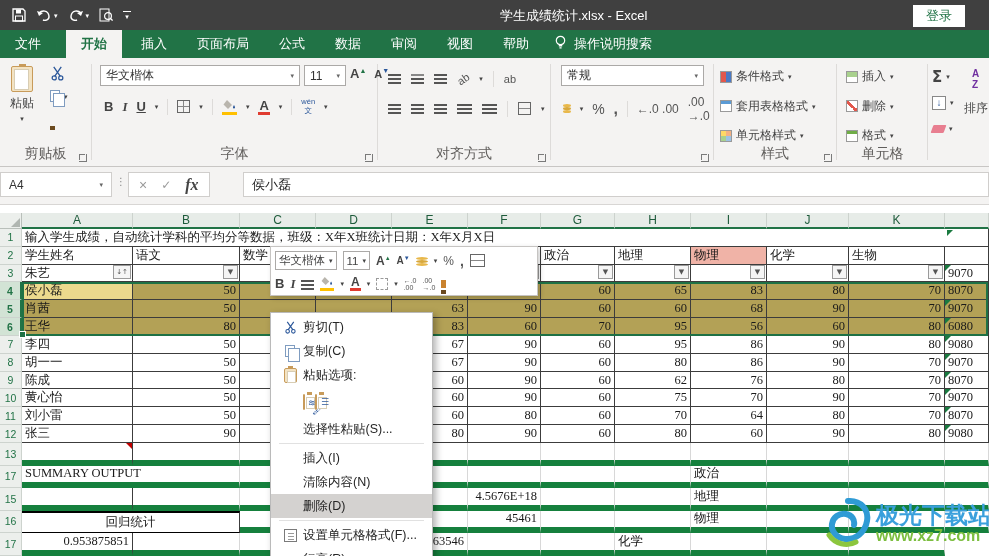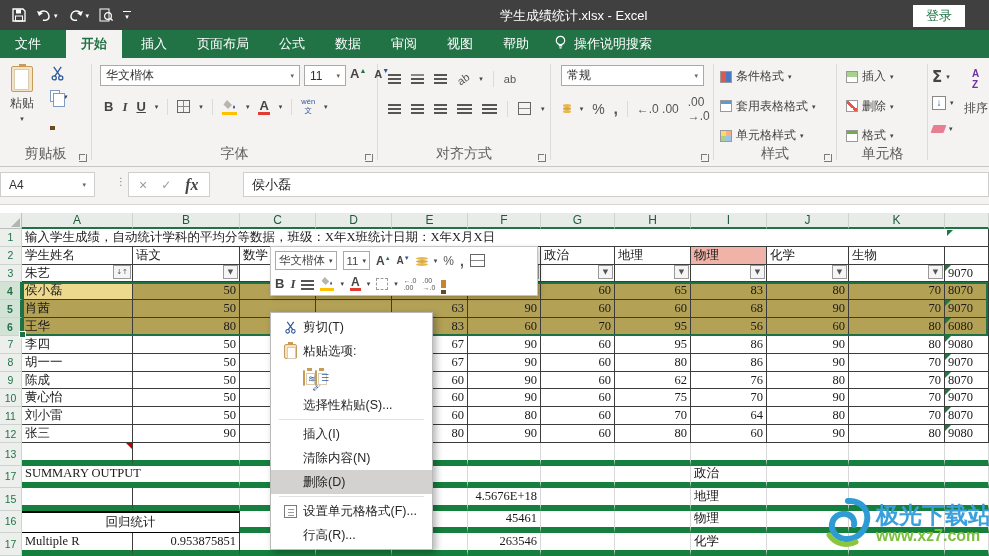--- a/index.html
+++ b/index.html
@@ -46,21 +46,21 @@
   .clip::after { content:''; position:absolute; left:2px; top:2px; width:7px; height:10px; background:#fff; border:1px solid #d8cdb4; }
   .clip.big { width:22px; height:26px; }
   .clip.big::before { left:7px; width:7px; }
   .clip.big::after { width:13px; height:19px; }
   .copyic { width:10px; height:12px; border:1px solid #7f9cc0; background:#fff; position:relative; }
   .copyic::after { content:''; position:absolute; left:2px; top:2px; width:10px; height:12px; border:1px solid #7f9cc0; background:#fff; }
   .brushic { width:5px; height:10px; background:#c9822e; position:relative; }
   .brushic::after { content:''; position:absolute; top:10px; left:0; width:5px; height:4px; background:#6b4a1f; }
   
   #fbar { left:0; top:167px; width:989px; height:38px; background:#f4f3f2; border-bottom:1px solid #d8d6d4; }
-  #namebox { left:0; top:5px; width:95px; height:25px; background:#fff; border:1px solid #d0cecc; display:flex; align-items:center; padding:0 8px; font-size:12px; color:#333; }
+  #namebox { left:0; top:5px; width:112px; height:25px; background:#fff; border:1px solid #d0cecc; display:flex; align-items:center; padding:0 8px; font-size:12px; color:#333; }
   #fxfield { left:243px; top:5px; right:0; height:25px; background:#fff; border:1px solid #d0cecc; display:flex; align-items:center; padding:0 8px; font-size:13px;
     font-family:"Liberation Serif","DejaVu Serif",serif; color:#222; }
   .fbtns { left:128px; top:5px; height:25px; display:flex; align-items:center; gap:14px; padding:0 10px; background:#fff; border:1px solid #d0cecc; color:#9a9a9a; }
   .fx { font-style:italic; font-family:"Liberation Serif",serif; color:#444; font-weight:bold; }
   .dots { left:116px; top:9px; color:#8a8a8a; font-size:10px; letter-spacing:0; }
   
   #sheet { left:0; top:213px; width:989px; height:343px; background:#fff; }
   #grid { display:grid; position:relative; }
   .c { position:relative; display:flex; align-items:center; padding:0 3px; overflow:hidden;
     font-family:"Liberation Serif","DejaVu Serif",serif; font-size:12.5px; color:#1a1a1a; background:#fff; }
@@ -579,21 +579,20 @@
       <div class="c lite"></div>
       <div class="c lite"></div>
       <div class="c lite num">45461</div>
       <div class="c lite"></div>
       <div class="c lite"></div>
       <div class="c lite">物理</div>
       <div class="c lite"></div>
       <div class="c lite"></div>
       <div class="c lite"></div>
       <div class="rowh">17</div>
-      <div class="c lite" style="border-right-color: rgb(60, 60, 60);">Multiple R</div>
       <div class="c lite num" style="border-right-color: rgb(60, 60, 60);">0.953875851</div>
       <div class="c lite"></div>
       <div class="c lite"></div>
       <div class="c lite"></div>
       <div class="c lite num">263546</div>
       <div class="c lite"></div>
       <div class="c lite"></div>
       <div class="c lite">化学</div>
       <div class="c lite"></div>
       <div class="c lite"></div>
@@ -647,20 +646,26 @@
         <svg width="13" height="13" viewBox="0 0 16 16">
           <path d="M4 1 L11 11 M12 1 L5 11" stroke="#2b579a" stroke-width="1.4" fill="none"></path>
           <circle cx="4.5" cy="12.7" r="2.2" fill="none" stroke="#2b579a" stroke-width="1.3"></circle>
           <circle cx="11.5" cy="12.7" r="2.2" fill="none" stroke="#2b579a" stroke-width="1.3"></circle>
         </svg>
       </span>
     <span>剪切(T)</span>
   </div>
   <div class="mi">
     <span class="ic">
+        <span class="copyic"></span>
+      </span>
+    <span>复制(C)</span>
+  </div>
+  <div class="mi">
+    <span class="ic">
         <span class="clip"></span>
       </span>
     <span>粘贴选项:</span>
   </div>
   <div class="paste-row">
     <span class="pbo"><span class="clip" style="width:20px;height:22px;"></span><span class="mark" style="top:10px;left:9px;">🖌</span><span class="mark" style="top:3px;left:5px;color:#2b579a;">≋</span></span>
     <span class="pbo"><span class="clip" style="width:20px;height:22px;"></span><span class="mark" style="top:2px;left:6px;color:#2b579a;">☰</span></span>
   </div>
   <div class="mi">
     <span class="ic"></span>

